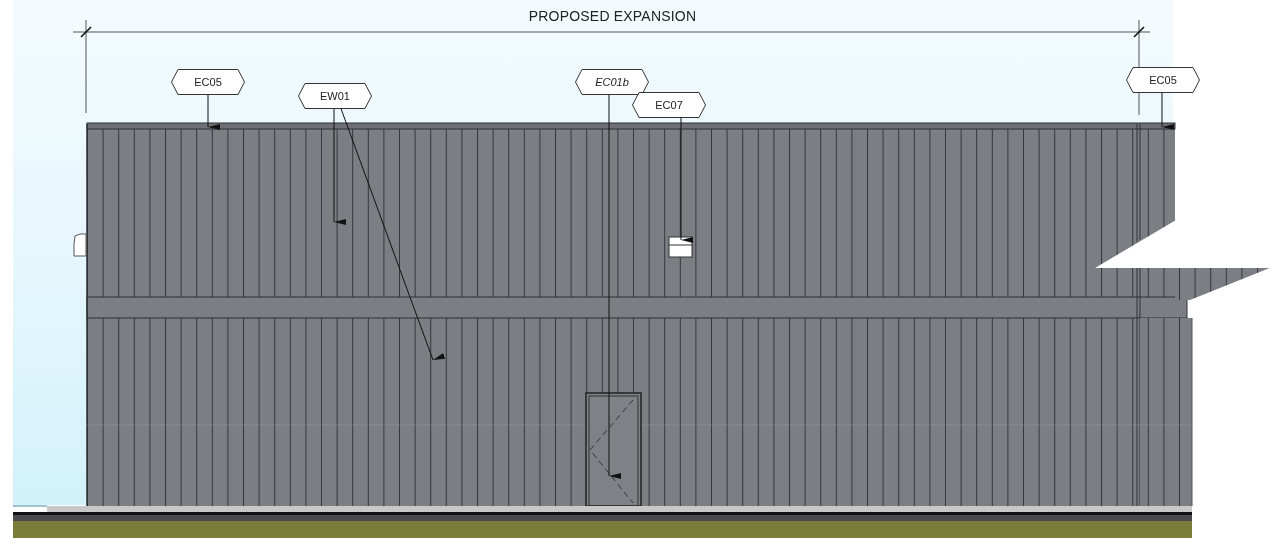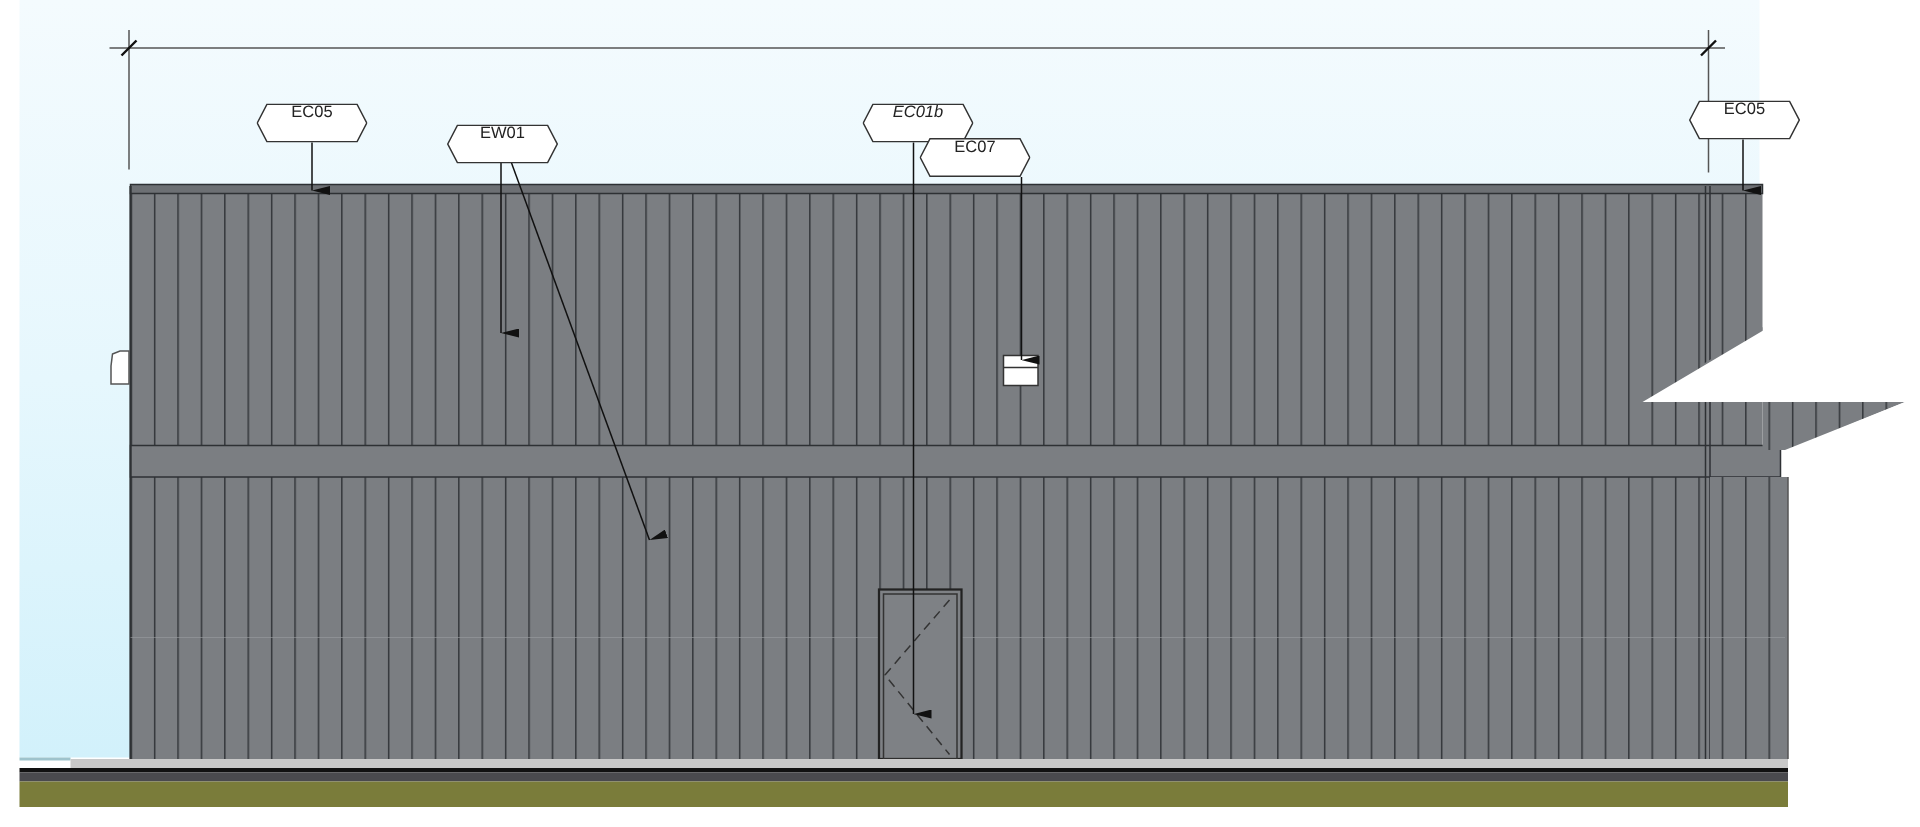--- a/index.html
+++ b/index.html
@@ -1,21 +1,21 @@
 <!DOCTYPE html>
 <html><head>
 <meta charset="utf-8">
 <style>
   html, body { margin:0; padding:0; }
   body { width:1280px; height:551px; background:#ffffff; position:relative; overflow:hidden; font-family:"Liberation Sans", sans-serif; }
   #canvas { position:absolute; left:0; top:0; width:1280px; height:551px; }
   .sky { position:absolute; left:13px; top:0; width:1160px; height:505px;
          background:linear-gradient(to bottom,#f4fbfe 0%,#e6f7fd 50%,#d2f1fb 100%); }
   .title { position:absolute; left:440px; top:8px; width:345px; text-align:center; font-size:14px; color:#222; letter-spacing:0.2px; }
-  .tag { position:absolute; height:26px; font-size:11px; color:#222; display:flex; align-items:flex-start; justify-content:center; }
+  .tag { position:absolute; height:26px; font-size:11px; color:#222; display:flex; align-items:center; justify-content:center; }
   .tag svg { position:absolute; left:0; top:0; }
   .tag span { position:relative; }
 </style>
 </head>
 <body>
 
 <div id="canvas">
   <div class="sky"></div>
 
   <svg width="1280" height="551" style="position:absolute;left:0;top:0">
@@ -84,40 +84,41 @@
     <g stroke="#111" stroke-width="1" fill="none">
       <line x1="208" y1="95" x2="208" y2="127" marker-end="url(#arrow)"></line>
       <line x1="334" y1="95" x2="334" y2="222" marker-end="url(#arrow)"></line>
       <line x1="336" y1="95" x2="433" y2="360" marker-end="url(#arrow)"></line>
       <line x1="609" y1="95" x2="609" y2="476" marker-end="url(#arrow)"></line>
       <line x1="681" y1="118" x2="681" y2="240" marker-end="url(#arrow)"></line>
       <line x1="1162" y1="93" x2="1162" y2="127" marker-end="url(#arrow)"></line>
     </g>
   </svg>
 
+  <div class="title">PROPOSED EXPANSION</div>
 
   <div class="tag" style="left:171px;top:69px;width:74px;">
     <svg width="74" height="26">
         <polygon points="0.5,13 7,0.5 67,0.5 73.5,13 67,25.5 7,25.5" fill="#fff" stroke="#333" stroke-width="1"></polygon>
       </svg>
     <span>EC05</span>
   </div>
   <div class="tag" style="left:298px;top:83px;width:74px;">
     <svg width="74" height="26">
         <polygon points="0.5,13 7,0.5 67,0.5 73.5,13 67,25.5 7,25.5" fill="#fff" stroke="#333" stroke-width="1"></polygon>
       </svg>
     <span>EW01</span>
   </div>
   <div class="tag" style="left:575px;top:69px;width:74px;font-style:italic;">
     <svg width="74" height="26">
         <polygon points="0.5,13 7,0.5 67,0.5 73.5,13 67,25.5 7,25.5" fill="#fff" stroke="#333" stroke-width="1"></polygon>
       </svg>
     <span>EC01b</span>
   </div>
-  <div class="tag" style="left:613px;top:92px;width:74px;">
+  <div class="tag" style="left:632px;top:92px;width:74px;">
     <svg width="74" height="26">
         <polygon points="0.5,13 7,0.5 67,0.5 73.5,13 67,25.5 7,25.5" fill="#fff" stroke="#333" stroke-width="1"></polygon>
       </svg>
     <span>EC07</span>
   </div>
   <div class="tag" style="left:1126px;top:67px;width:74px;">
     <svg width="74" height="26">
         <polygon points="0.5,13 7,0.5 67,0.5 73.5,13 67,25.5 7,25.5" fill="#fff" stroke="#333" stroke-width="1"></polygon>
       </svg>
     <span>EC05</span>

